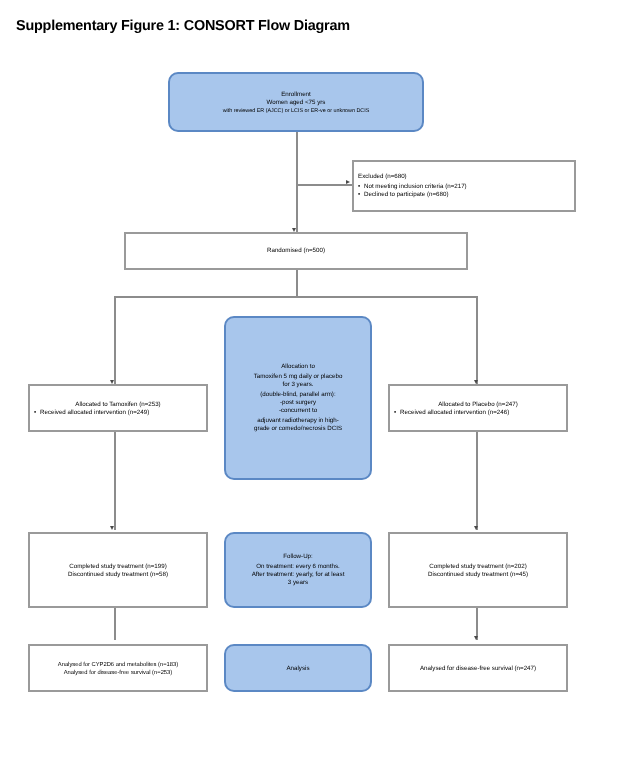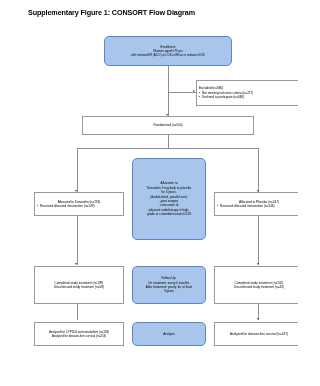--- a/index.html
+++ b/index.html
@@ -4,21 +4,21 @@
 <style>
   html,body{margin:0;padding:0;}
   body{
     width:298px;height:386px;
     background:#ffffff;
     font-family:"Liberation Sans", sans-serif;
     color:#000;
     overflow:hidden;
     position:relative;
   }
-  .canvas{position:relative;width:298px;height:344px;margin-left:20px;}
+  .canvas{position:relative;width:298px;height:344px;}
 
   .fig-title{
     position:absolute;
     left:8px; top:8px;
     font-size:7.2px;
     font-weight:bold;
     letter-spacing:-0.1px;
     white-space:nowrap;
   }
 

